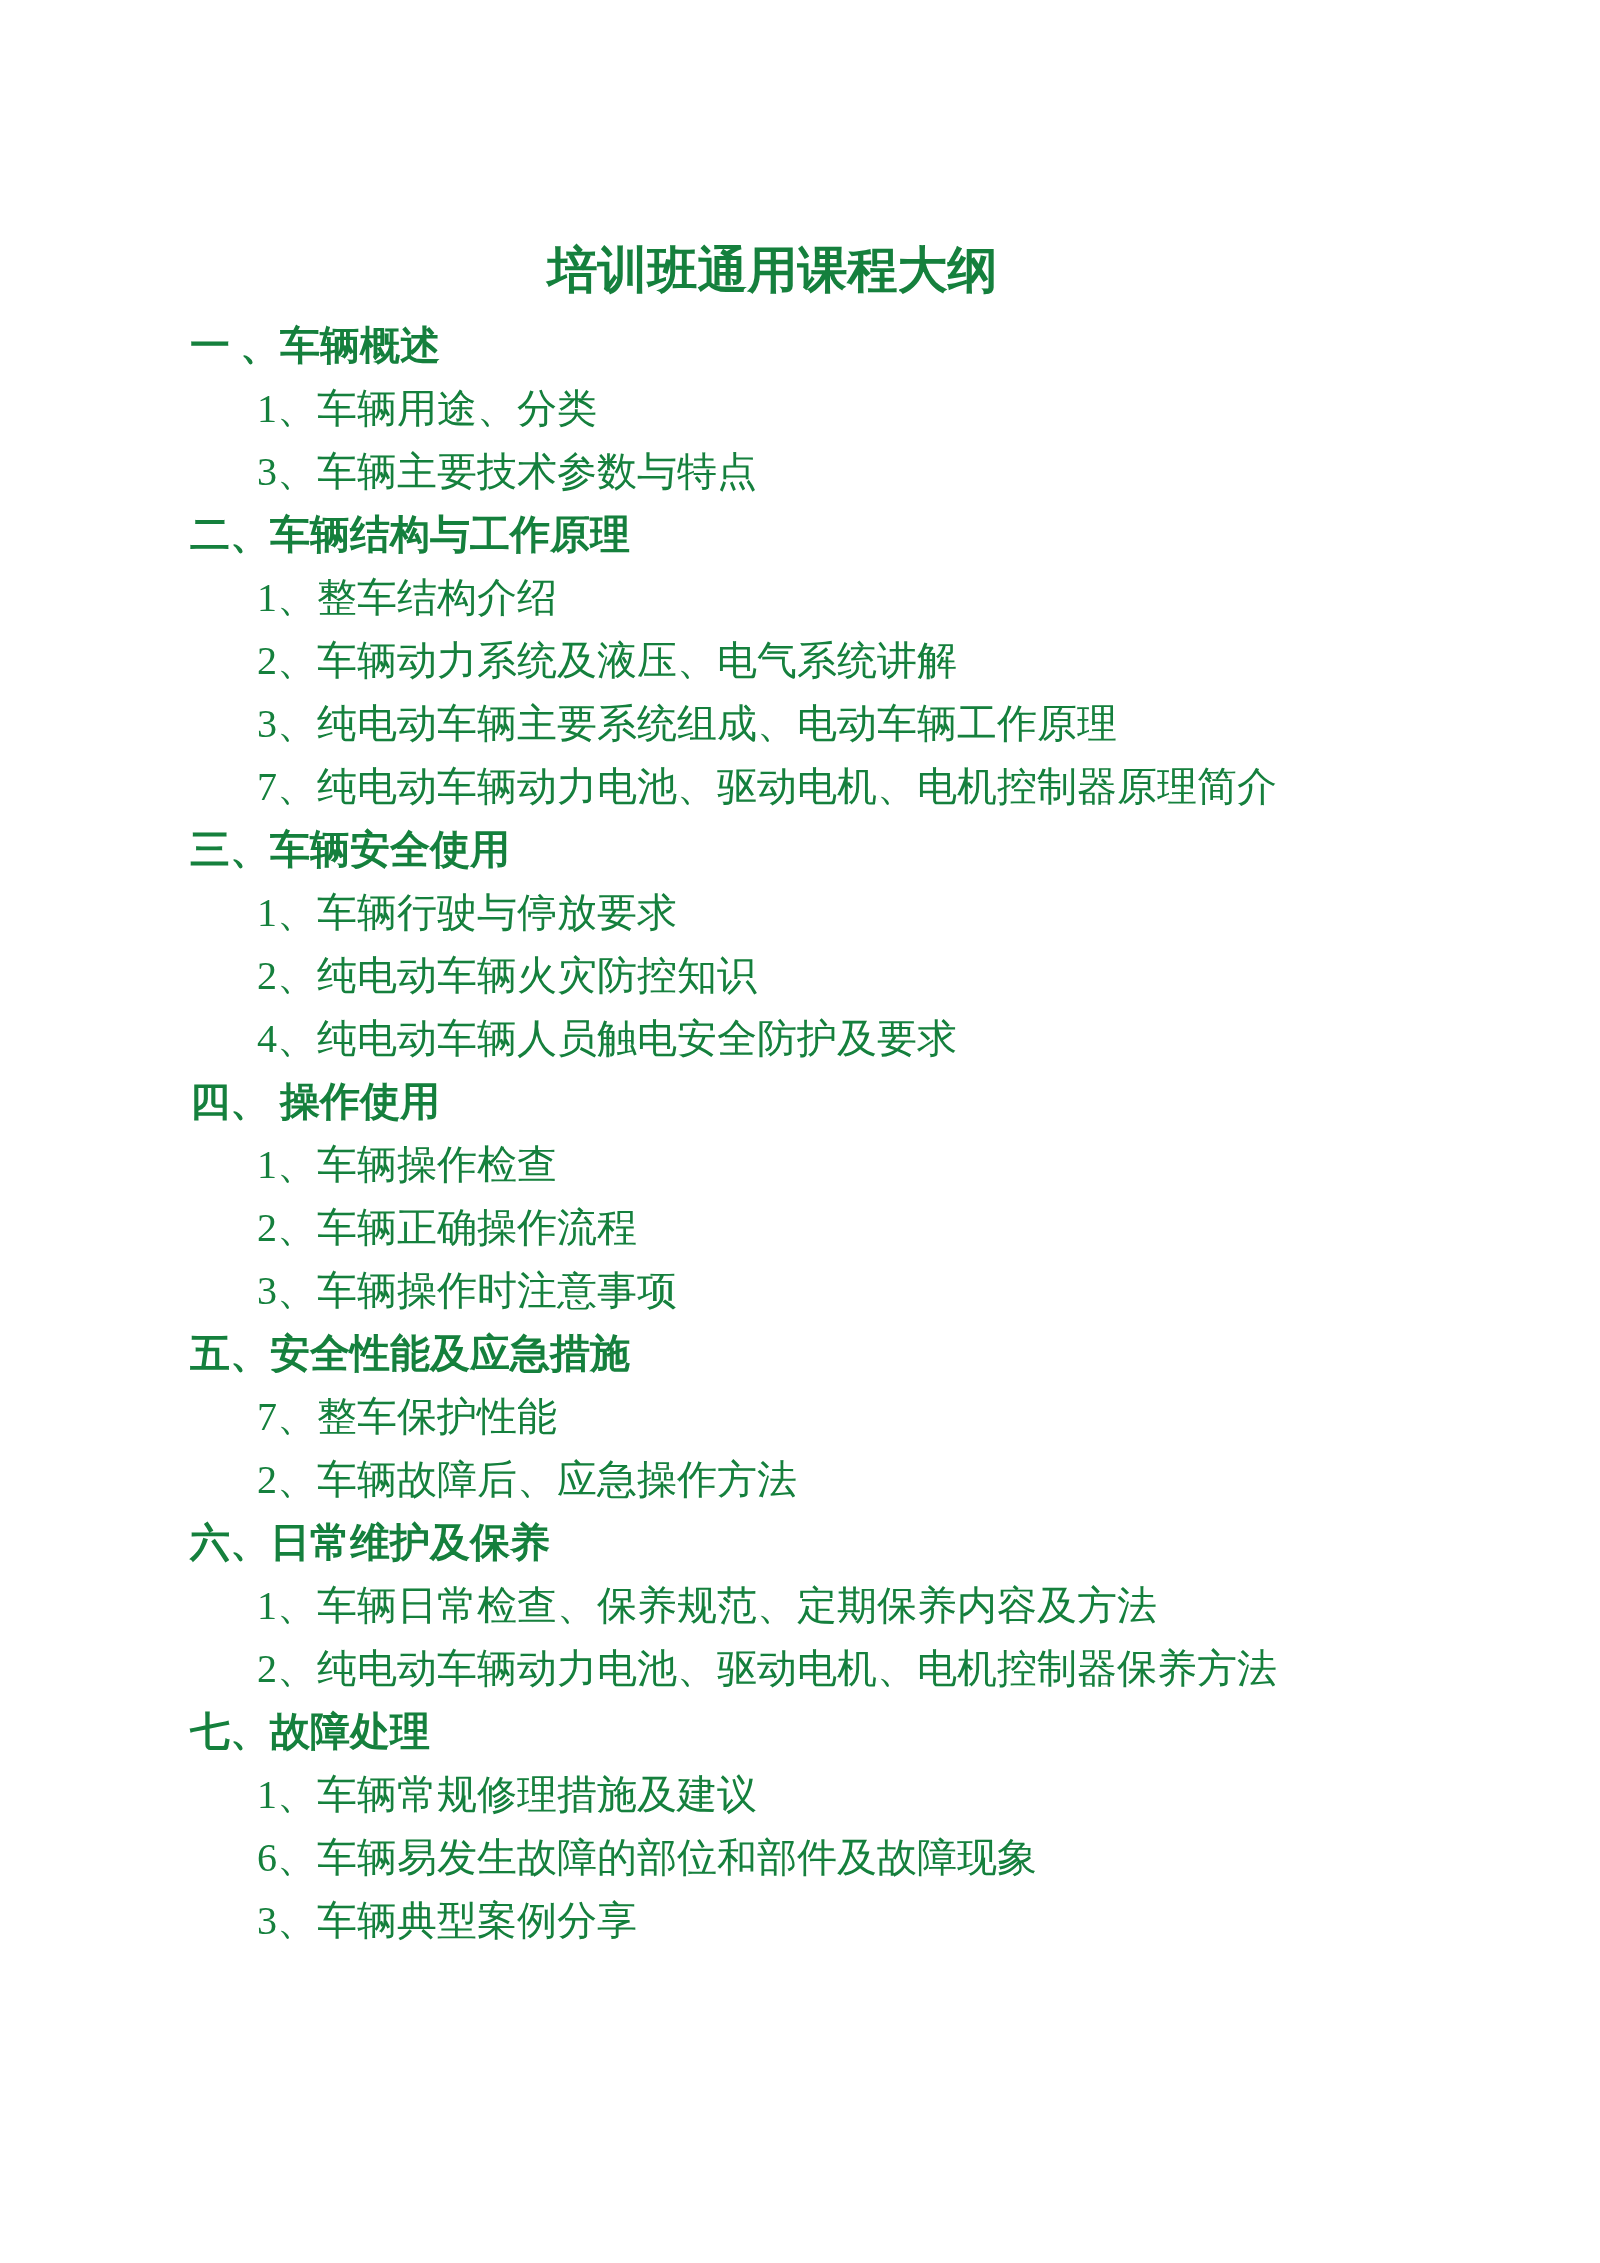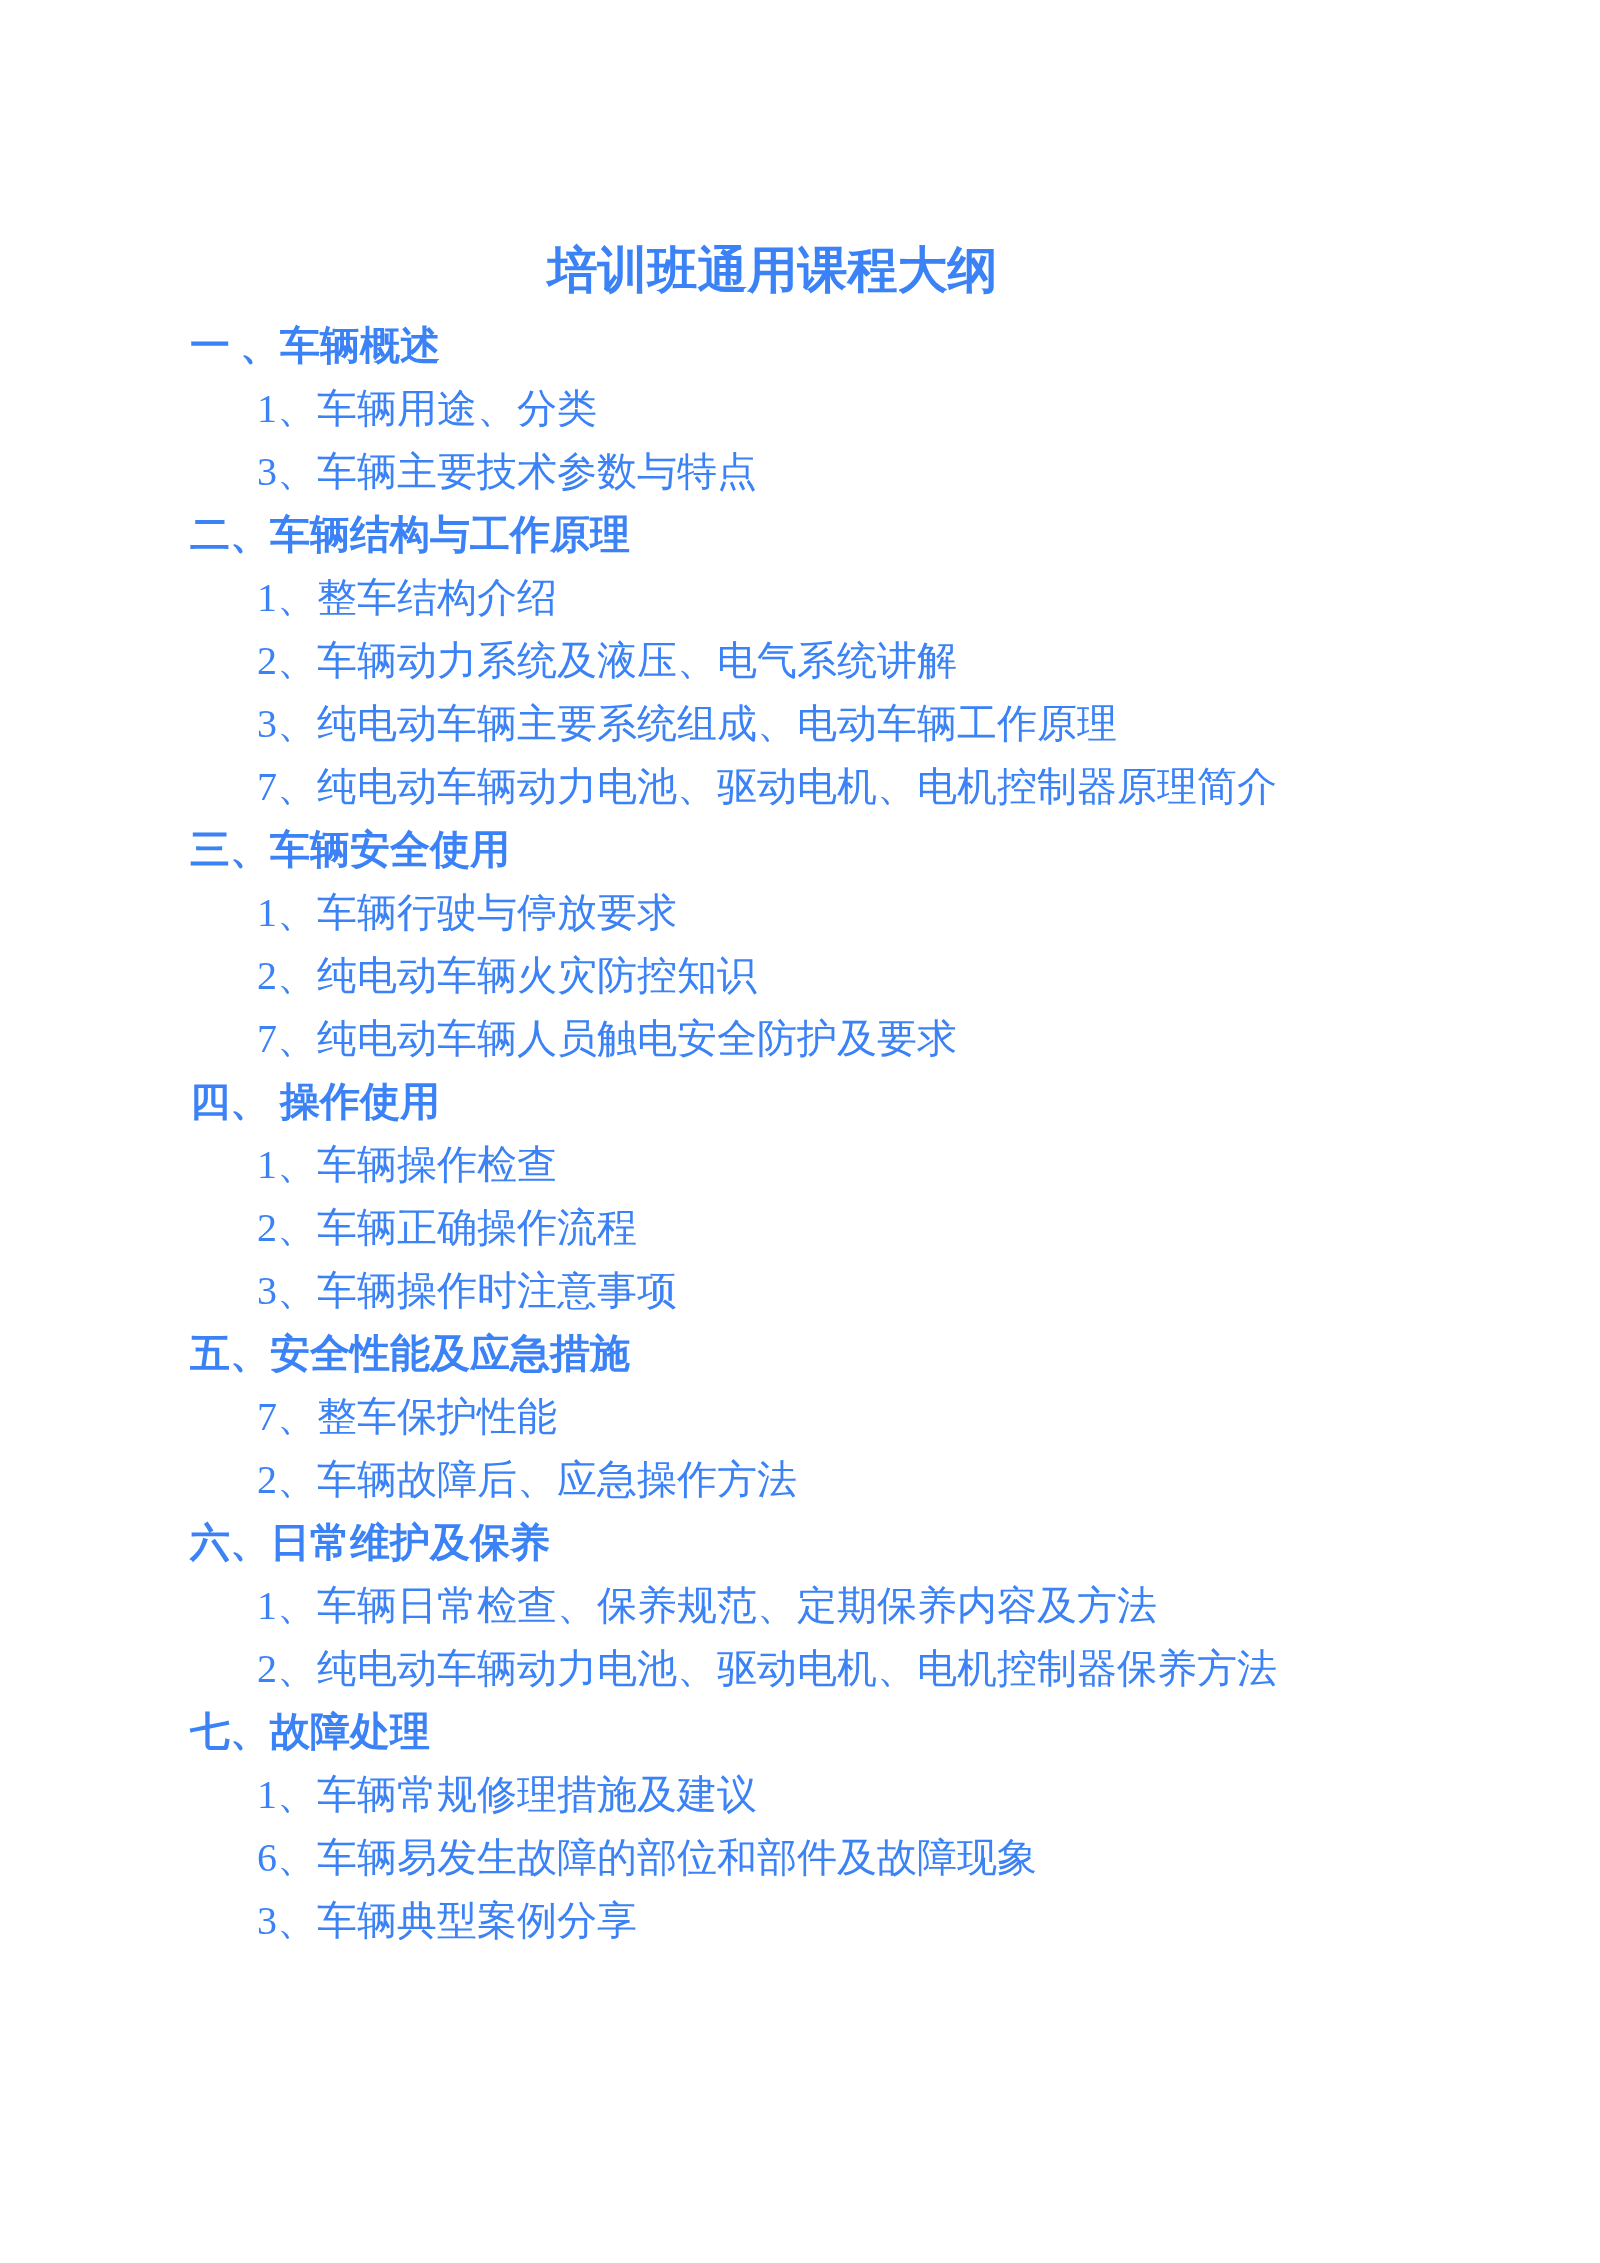--- a/index.html
+++ b/index.html
@@ -5,21 +5,21 @@
   html, body {
     margin: 0;
     padding: 0;
     background: #ffffff;
   }
   .page {
     position: relative;
     width: 1600px;
     height: 2263px;
     background: #ffffff;
-    color: #3b82f6;
+    color: #15803d;
     font-family: "Liberation Serif", "DejaVu Serif", serif;
     overflow: hidden;
   }
   .doc-title {
     margin: 0;
     padding-top: 242px;
     padding-right: 55px;
     text-align: center;
     font-size: 50px;
     line-height: 56px;
@@ -68,21 +68,21 @@
   <p class="outline-item">7、纯电动车辆动力电池、驱动电机、电机控制器原理简介</p>
 </section>
 
   <section class="outline-section">
     <p class="sec-heading">三、车辆安全使用</p>
 
   <p class="outline-item">1、车辆行驶与停放要求</p>
 
   <p class="outline-item">2、纯电动车辆火灾防控知识</p>
 
-  <p class="outline-item">7、纯电动车辆人员触电安全防护及要求</p>
+  <p class="outline-item">4、纯电动车辆人员触电安全防护及要求</p>
 </section>
 
   <section class="outline-section">
     <p class="sec-heading">四、 操作使用</p>
 
   <p class="outline-item">1、车辆操作检查</p>
 
   <p class="outline-item">2、车辆正确操作流程</p>
 
   <p class="outline-item">3、车辆操作时注意事项</p>

